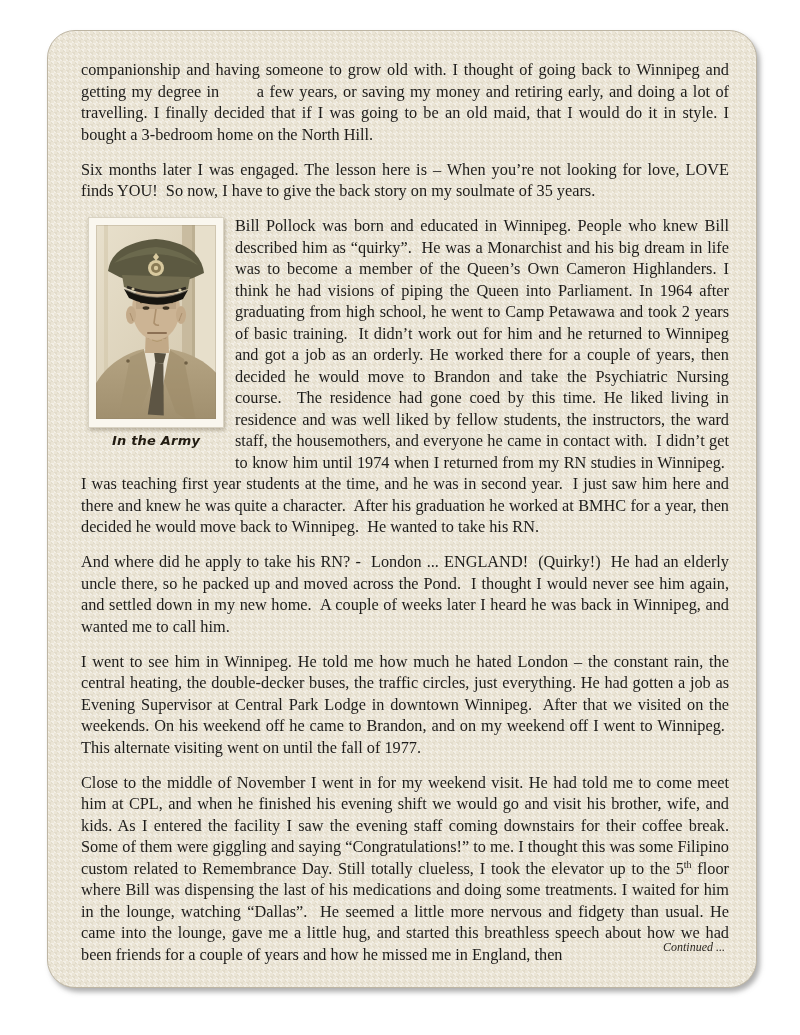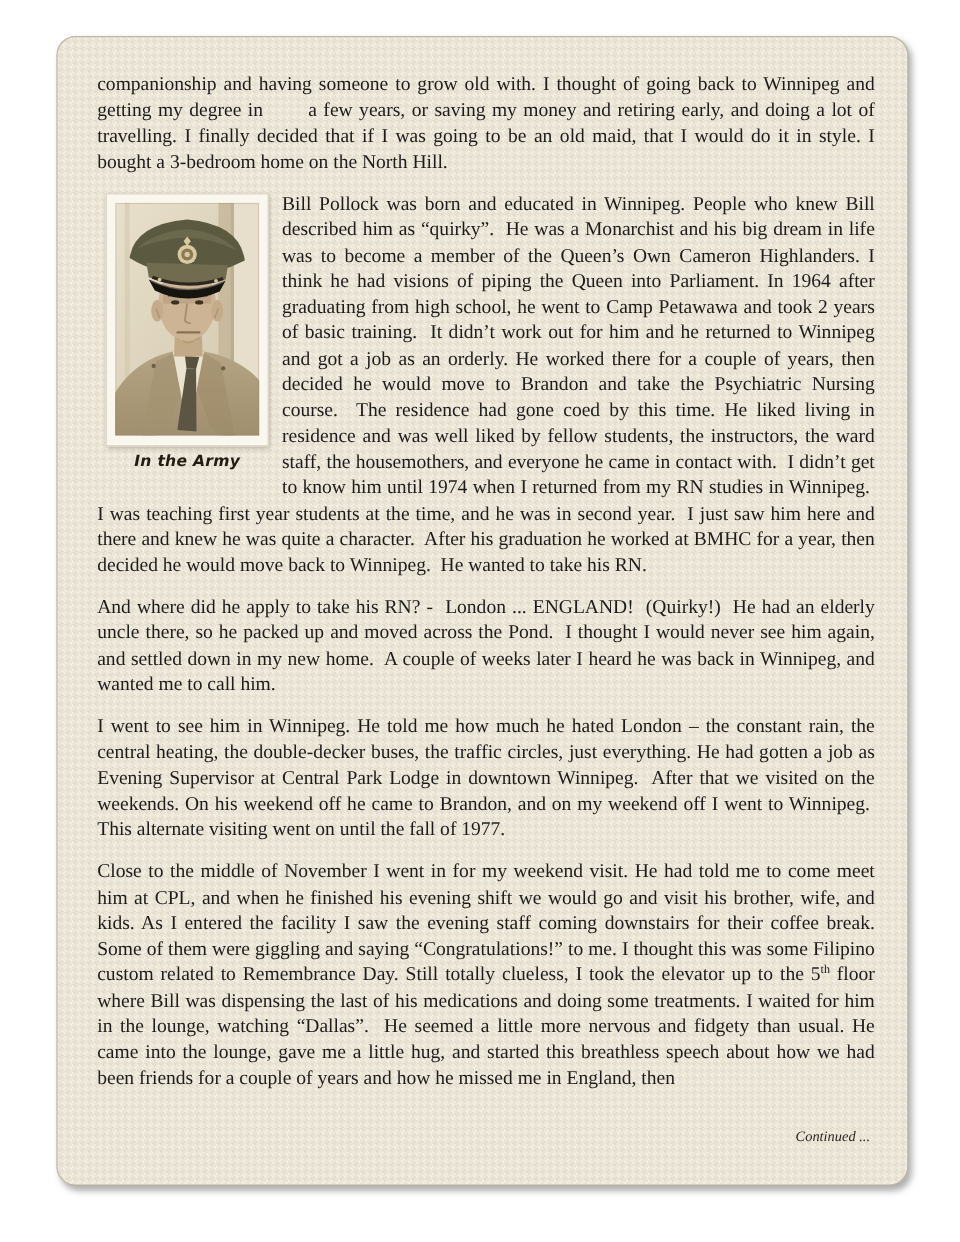--- a/index.html
+++ b/index.html
@@ -11,21 +11,21 @@
     position: relative;
     font-family: "Liberation Serif", serif;
   }
   .page {
     position: absolute;
     left: 47px;
     top: 30px;
     width: 710px;
     height: 958px;
     box-sizing: border-box;
-    border-radius: 16px;
+    border-radius: 28px;
     border: 1px solid #bdb5a3;
     background-color: #ebe5d6;
     background-image:
       linear-gradient(45deg, rgba(255,255,255,0.40) 25%, transparent 25%, transparent 75%, rgba(255,255,255,0.40) 75%),
       linear-gradient(45deg, rgba(150,135,105,0.10) 25%, transparent 25%, transparent 75%, rgba(150,135,105,0.10) 75%);
     background-size: 6px 6px;
     background-position: 0 0, 3px 3px;
     box-shadow: 3px 4px 5px rgba(110,110,110,0.55);
     overflow: hidden;
   }
@@ -76,20 +76,21 @@
   }
 </style>
 </head>
 <body>
 
 <div class="page">
   <div class="content">
 
     <p>companionship and having someone to grow old with. I thought of going back to Winnipeg and getting my degree in&nbsp;&nbsp;&nbsp;&nbsp;&nbsp;&nbsp; a few years, or saving my money and retiring early, and doing a lot of travelling. I finally decided that if I was going to be an old maid, that I would do it in style. I bought a 3-bedroom home on the North Hill.</p>
 
+    <p>Six months later I was engaged. The lesson here is – When you’re not looking for love, LOVE finds YOU!&nbsp; So now, I have to give the back story on my soulmate of 35 years.</p>
 
     <figure class="army-photo" aria-label="Black-and-white portrait photo of a young man in army uniform with peaked cap">
       <div class="photo-frame">
 
         <svg width="120" height="194" viewBox="0 0 120 194" xmlns="http://www.w3.org/2000/svg">
           <defs>
             <linearGradient id="bg" x1="0" y1="0" x2="1" y2="1">
               <stop offset="0" stop-color="#e8e0cc"></stop>
               <stop offset="1" stop-color="#d2c6ab"></stop>
             </linearGradient>

